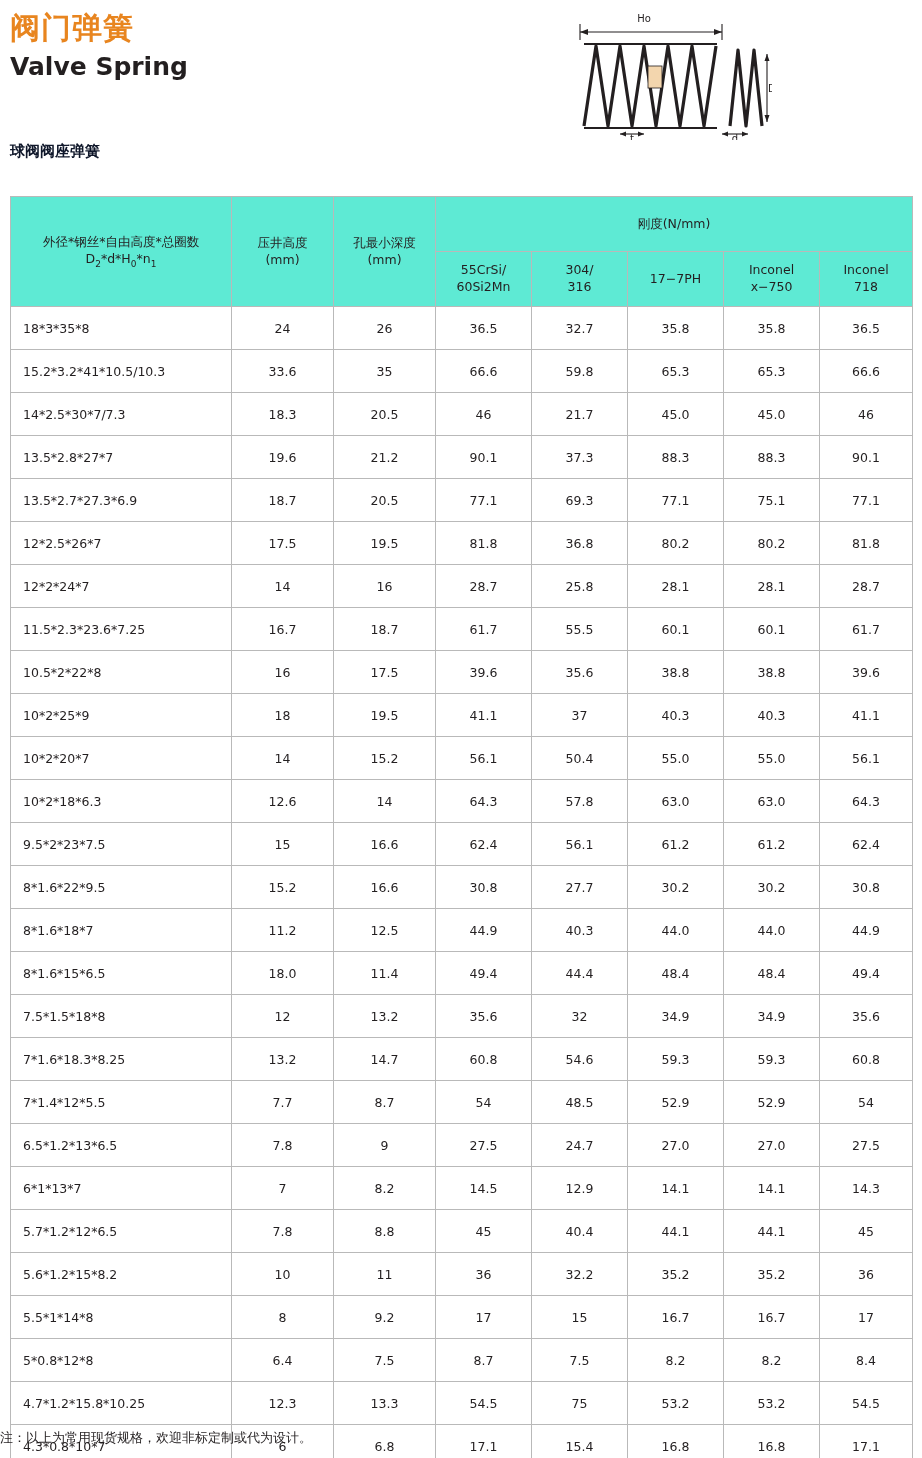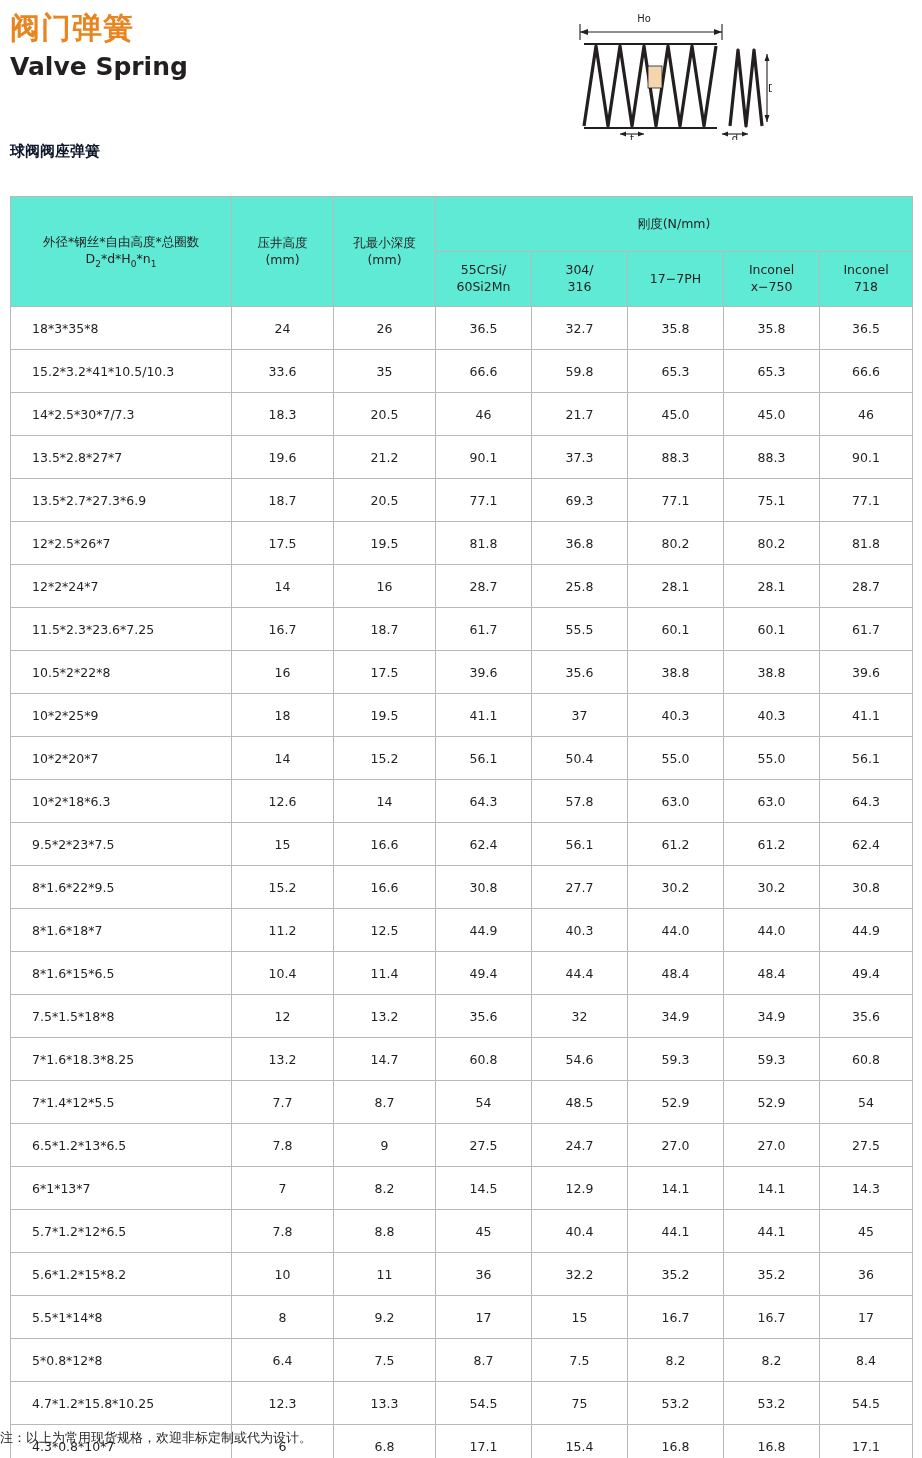--- a/index.html
+++ b/index.html
@@ -89,21 +89,21 @@
   }
   .h-spec { height: 104px; }
   .h-sub  { height: 52px; }
   .h-grp  { height: 52px; }
   tbody td {
     height: 40px;
     background: #ffffff;
   }
   tbody td.first {
     text-align: left;
-    padding-left: 21px;
+    padding-left: 12px;
   }
   .sub { font-size: 9px; vertical-align: sub; }
   .footnote {
     position: absolute;
     left: 0;
     top: 1404px;
     font-size: 13px;
     color: #231f20;
     font-family: "DejaVu Sans", sans-serif;
     margin-top: 25px;
@@ -342,21 +342,21 @@
             <td>11.2</td>
             <td>12.5</td>
             <td>44.9</td>
             <td>40.3</td>
             <td>44.0</td>
             <td>44.0</td>
             <td>44.9</td>
           </tr>
           <tr>
             <td class="first">8*1.6*15*6.5</td>
-            <td>10.4</td>
+            <td>18.0</td>
             <td>11.4</td>
             <td>49.4</td>
             <td>44.4</td>
             <td>48.4</td>
             <td>48.4</td>
             <td>49.4</td>
           </tr>
           <tr>
             <td class="first">7.5*1.5*18*8</td>
             <td>12</td>

